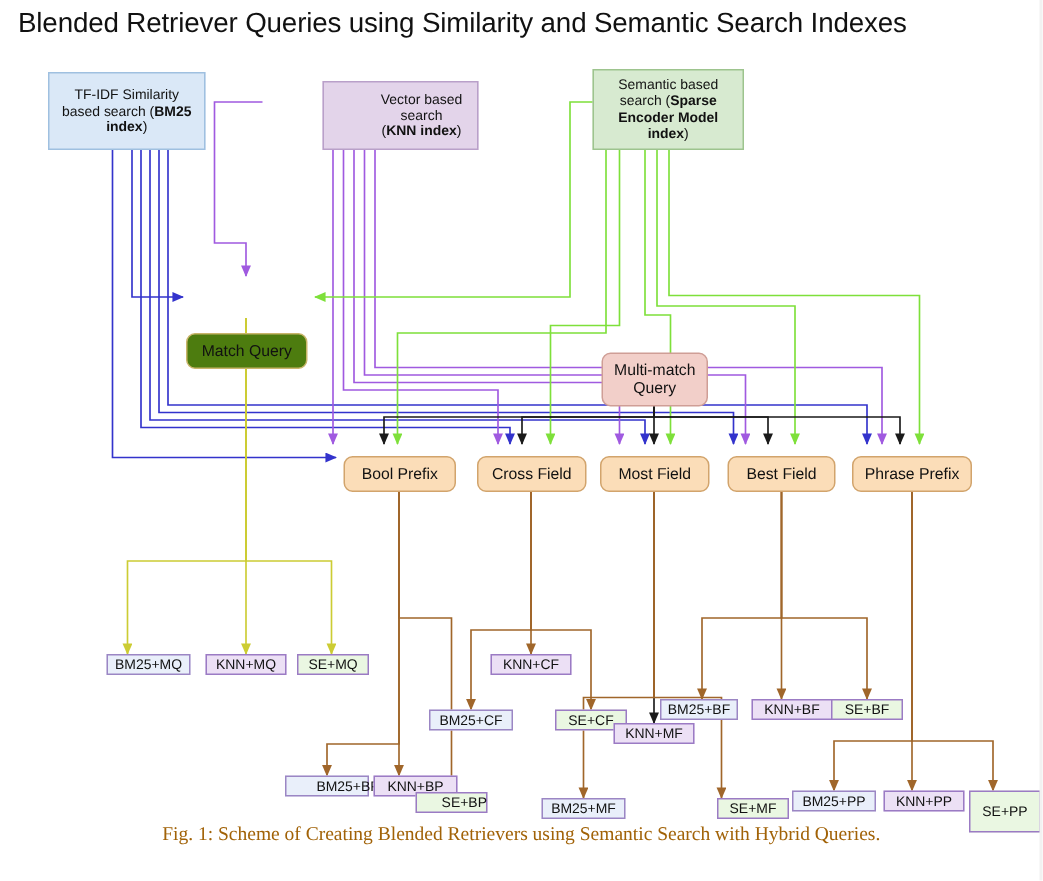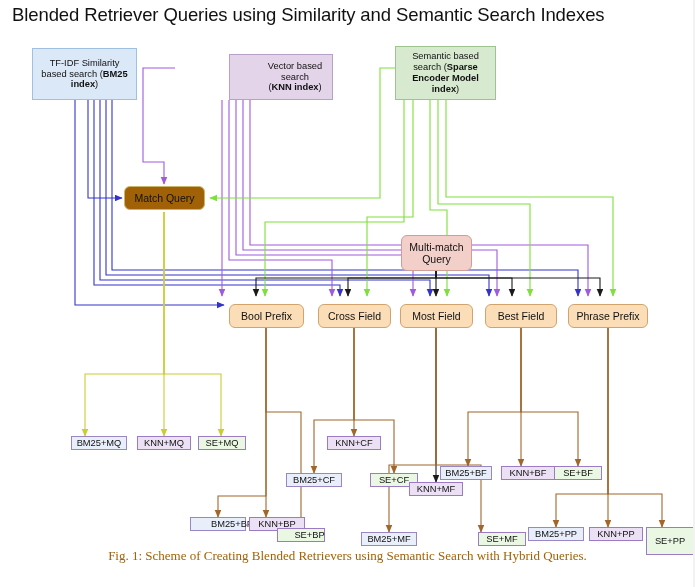--- a/index.html
+++ b/index.html
@@ -19,21 +19,21 @@
 
   
   .src{font-size:9.3px;color:#111;border:1px solid;padding:3px 4px;}
   .src b{font-weight:bold;}
   .src-bm25{background:#dae8f7;border-color:#9fc0e0;}
   .src-knn{background:#e3d4ea;border-color:#b9a0c9;}
   .src-se{background:#d7ead0;border-color:#9dc48e;}
 
   
   .qnode{font-size:10.5px;color:#111;border:1px solid;border-radius:6px;}
-  .q-match{background:#a16207;border-color:#c9b56b;}
+  .q-match{background:#4d7c0f;border-color:#c9b56b;margin-top:36px;}
   .q-multi{background:#f2cfc9;border-color:#cf9e96;}
   .q-type{background:#fbddb8;border-color:#d2a46c;}
 
   
   .leaf{font-size:9.3px;color:#111;border:1px solid;padding:1px 4px;white-space:nowrap;}
   .leaf-bm25{background:#e9effa;border-color:#9b86c4;}
   .leaf-knn{background:#ece0f5;border-color:#9b7bc4;}
   .leaf-se{background:#eaf7e2;border-color:#9b7bc4;}
 
   #caption{
@@ -142,21 +142,21 @@
   </svg>
 
   <div class="node src src-bm25" style="left:32px;top:16px;width:105px;height:52px;">
     <span>
       <span>TF-IDF Similarity</span><br>
       <span>based search (</span><b>BM25</b><br>
       <b>index</b><span>)</span>
     </span>
   </div>
 
-  <div class="node src src-knn" style="left:229px;top:22px;width:104px;height:46px;padding-left:32px;">
+  <div class="node src src-knn" style="left:215px;top:22px;width:104px;height:46px;padding-left:32px;">
     <span>
       <span>Vector based search</span><br>
       <span>(</span><b>KNN index</b><span>)</span>
     </span>
   </div>
 
   <div class="node src src-se" style="left:395px;top:14px;width:101px;height:54px;">
     <span>
       <span>Semantic based</span><br>
       <span>search (</span><b>Sparse</b><br>

